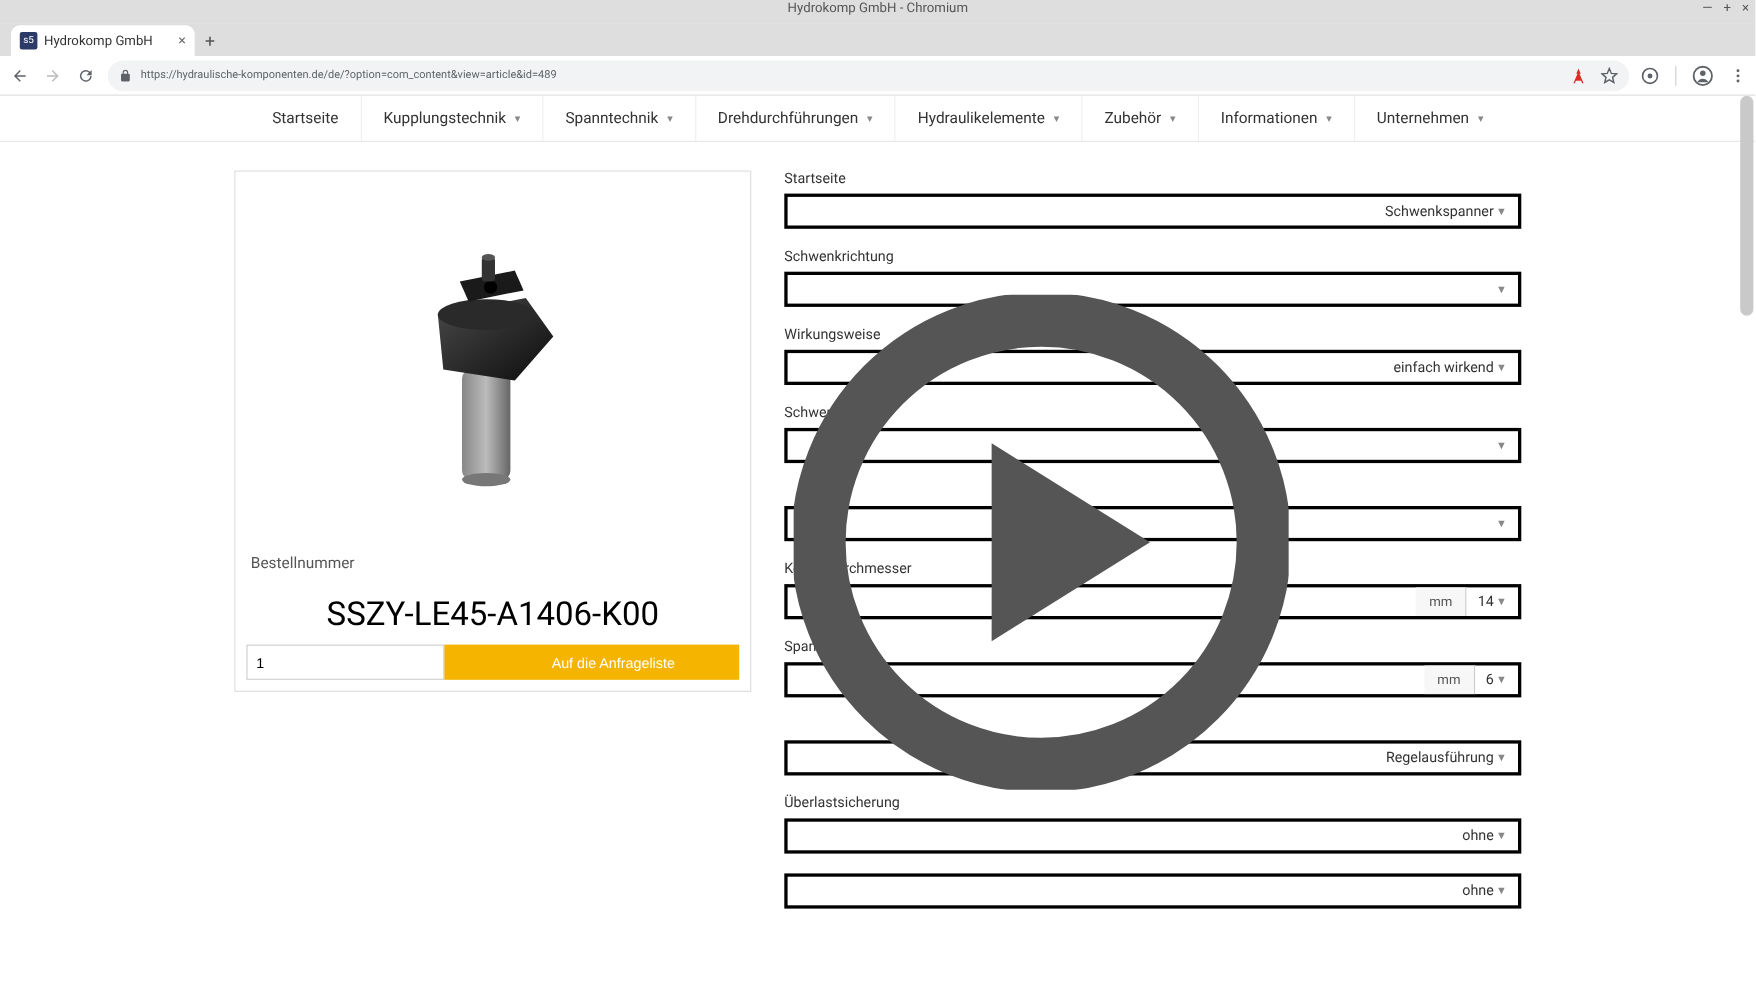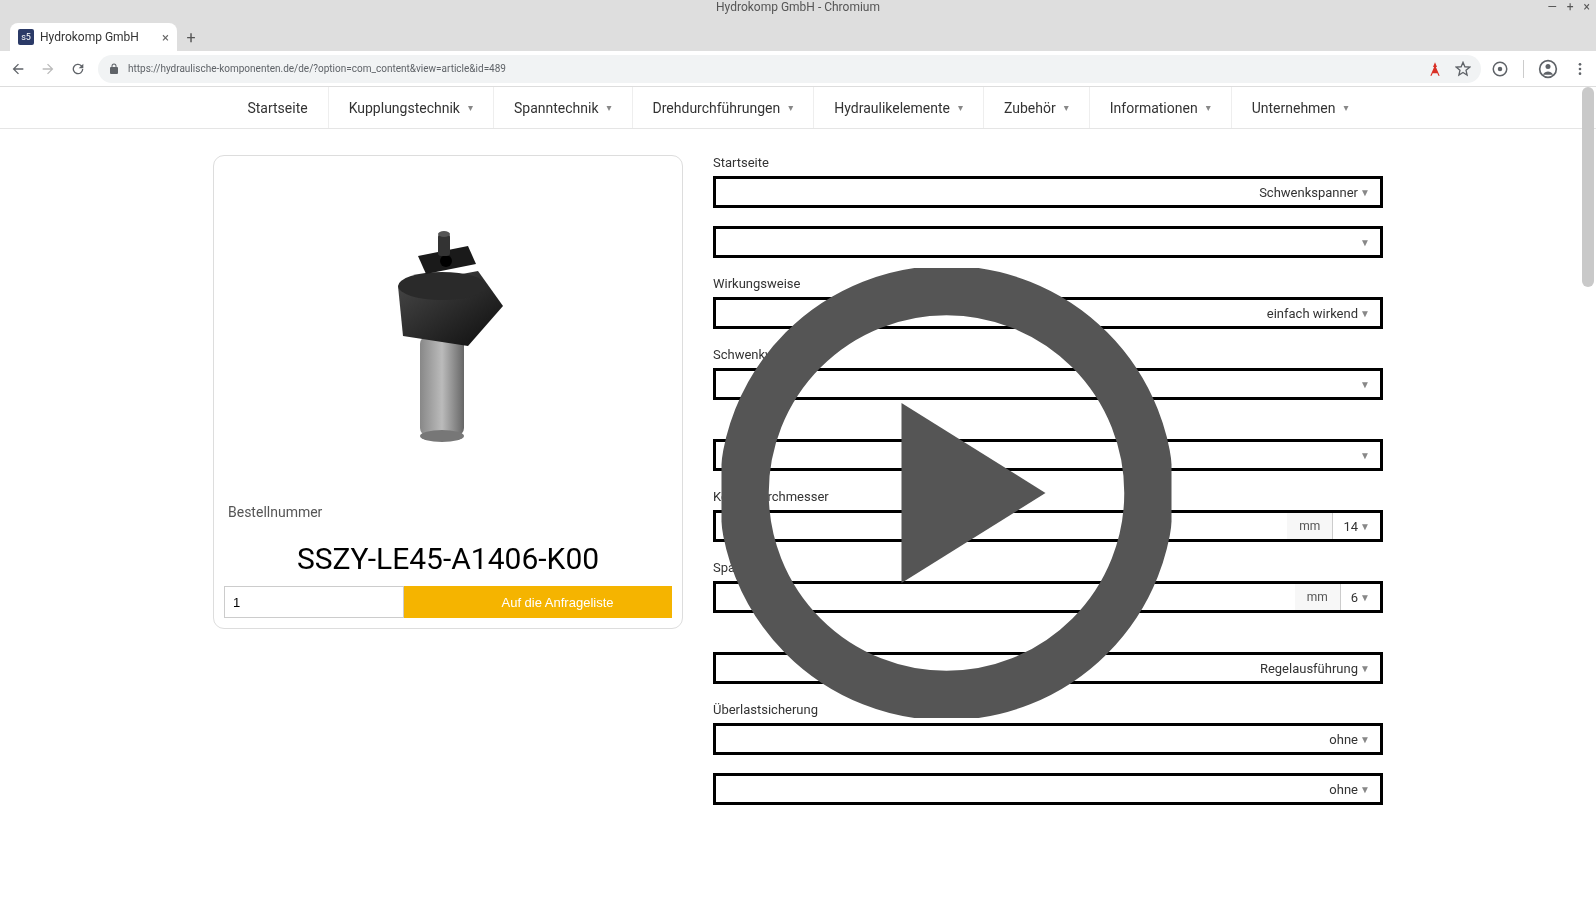--- a/index.html
+++ b/index.html
@@ -31,21 +31,21 @@
   .page { position: relative; height: 811px; overflow: hidden; }
   .navbar { height: 42px; border-bottom: 1px solid #e5e5e5; display: flex; justify-content: center; }
   .navbar-inner { display: flex; height: 100%; }
   .nav-item { padding: 0 20px; display: flex; align-items: center; gap: 8px; font-size: 14px; color: #333; border-right: 1px solid #eee; cursor: pointer; }
   .nav-item:last-child { border-right: none; }
   .nav-item .chev { font-size: 10px; color: #888; }
 
   .content { width: 1170px; margin: 0 auto; padding-top: 26px; display: flex; gap: 30px; }
 
   .left-col { width: 470px; }
-  .product-box { border: 1px solid #ddd; border-radius: 11px; padding: 10px; }
+  .product-box { border: 1px solid #ddd; border-radius: 0; padding: 10px; }
   .product-img { height: 330px; display: flex; align-items: center; justify-content: center; }
   .order-label { font-size: 14px; color: #555; margin-top: 8px; padding: 0 4px; }
   .order-number { font-size: 30px; font-weight: 400; text-align: center; margin: 21px 0 10px; }
   .qty-row { display: flex; }
   .qty-input { width: 180px; height: 32px; border: 1px solid #ccc; padding: 0 8px; font-size: 13px; }
   .add-btn { flex: 1; height: 32px; background: #f5b400; color: #fff; border: none; font-size: 13px; cursor: pointer; padding-left: 39px; }
 
   .right-col { flex: 1; }
   .field { margin-bottom: 18px; }
   .field-label { font-size: 13px; color: #333; margin-bottom: 6px; display: block; }
@@ -227,20 +227,21 @@
 
     <div class="right-col" id="form-col">
         <div class="field">
           <div class="field-label">Startseite</div>
           <div class="select">
             <span class="value">Schwenkspanner</span>
             <span class="caret">▼</span>
           </div>
         </div>
         <div class="field">
+          <div class="field-label">Schwenkrichtung</div>
           <div class="select">
             <span class="value"></span>
             <span class="caret">▼</span>
           </div>
         </div>
         <div class="field">
           <div class="field-label">Wirkungsweise</div>
           <div class="select">
             <span class="value">einfach wirkend</span>
             <span class="caret">▼</span>

